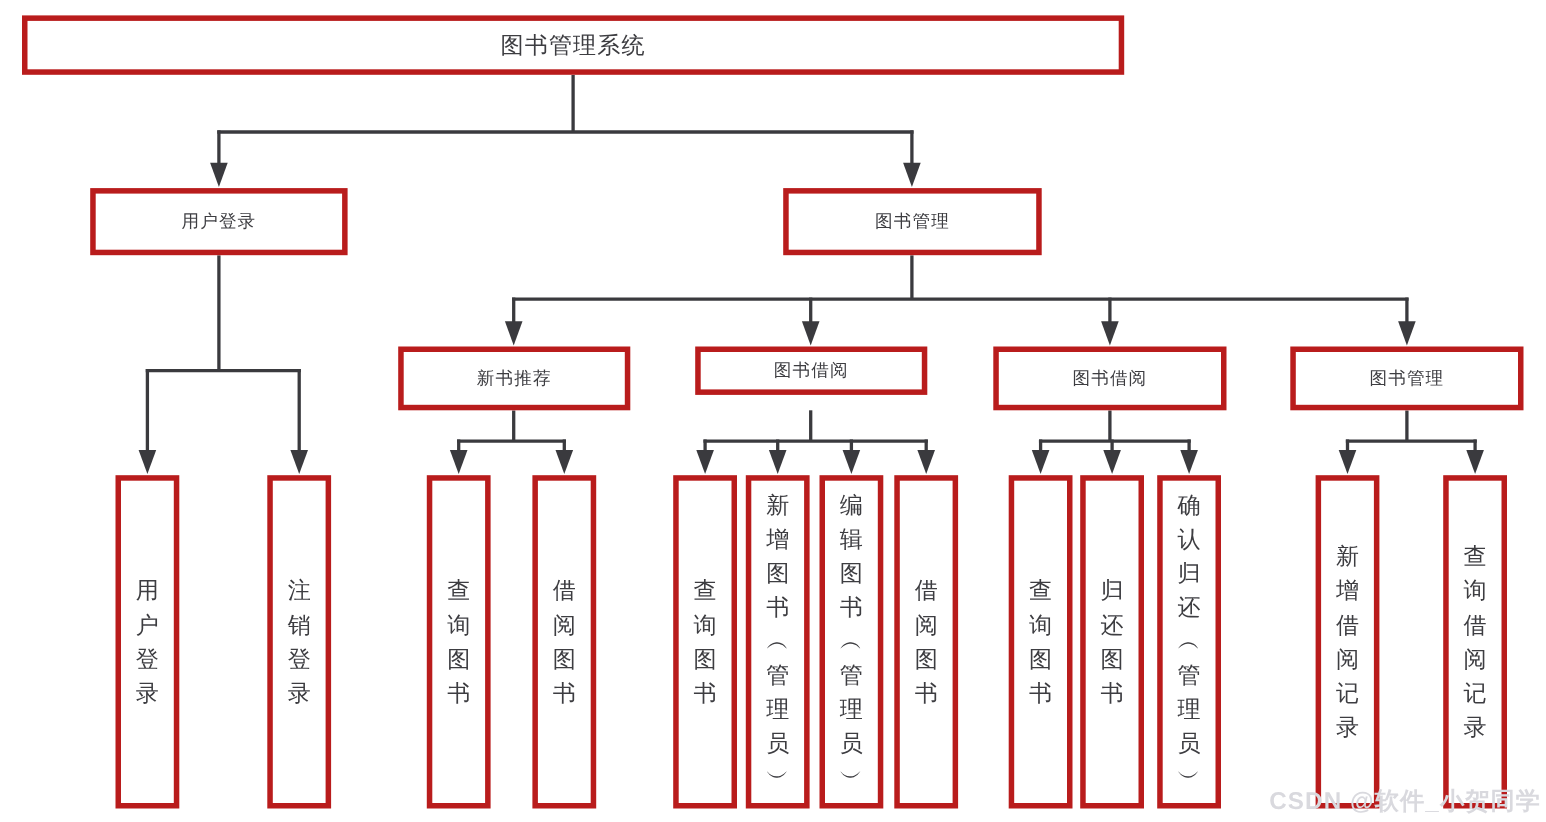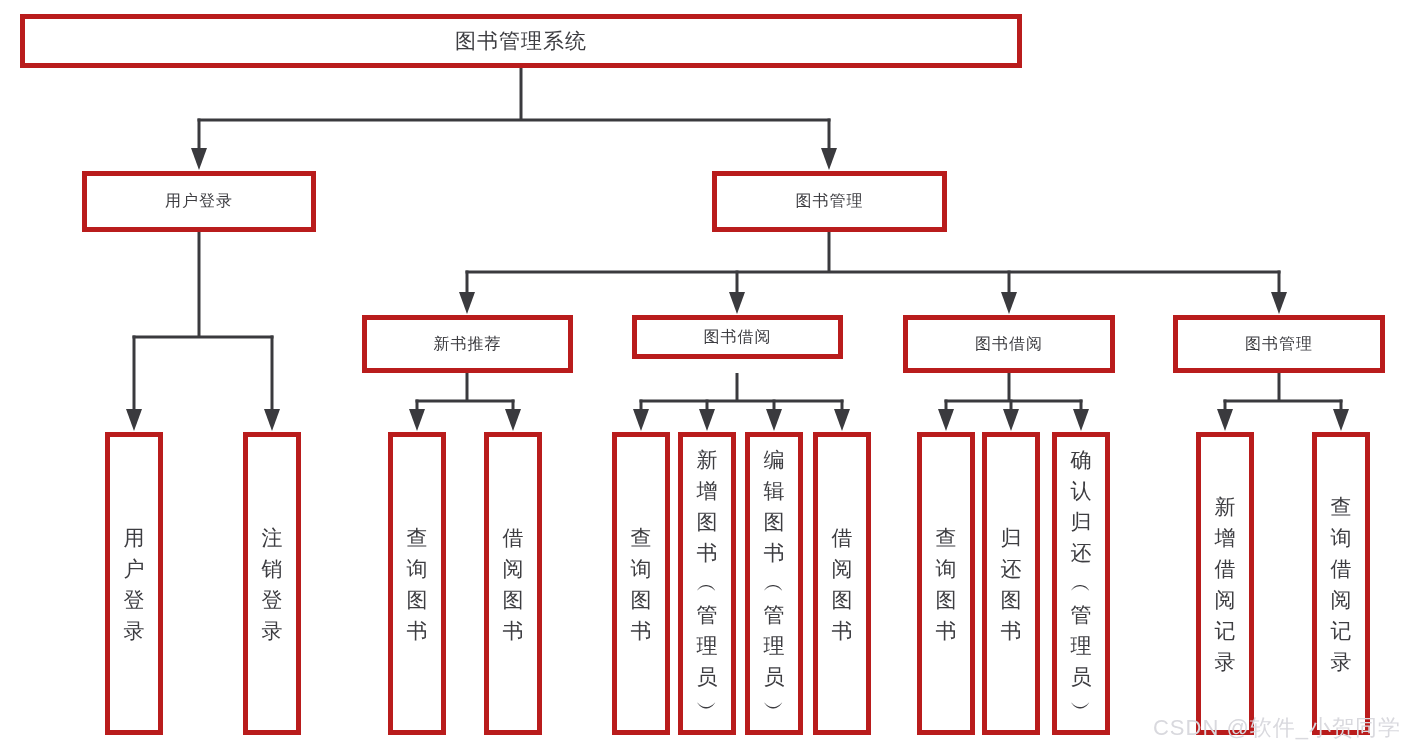--- a/index.html
+++ b/index.html
@@ -36,20 +36,21 @@
   .node.root .lbl{font-size:21px;}
   #watermark{
     position:absolute;
     right:4px;
     top:713px;
     z-index:3;
     color:#d9d9de;
     font-size:22px;
     letter-spacing:1px;
     white-space:nowrap;
+    font-weight:bold;
   }
 </style>
 </head>
 <body>
 
 <div id="canvas">
 
   <svg id="connectors" width="1405" height="747" viewBox="0 0 1405 747">
     <g stroke="#3a3a3e" stroke-width="3" fill="none">
 

